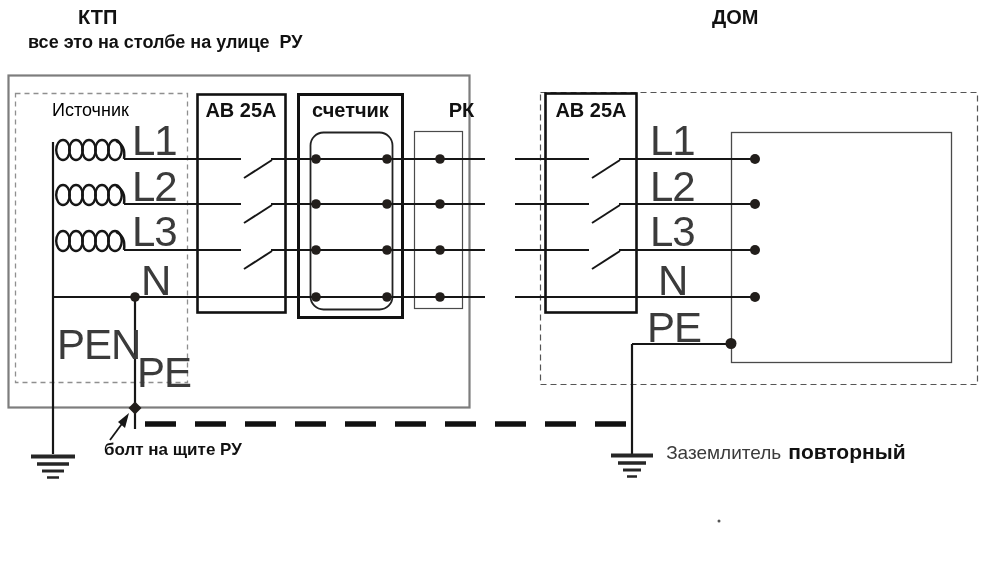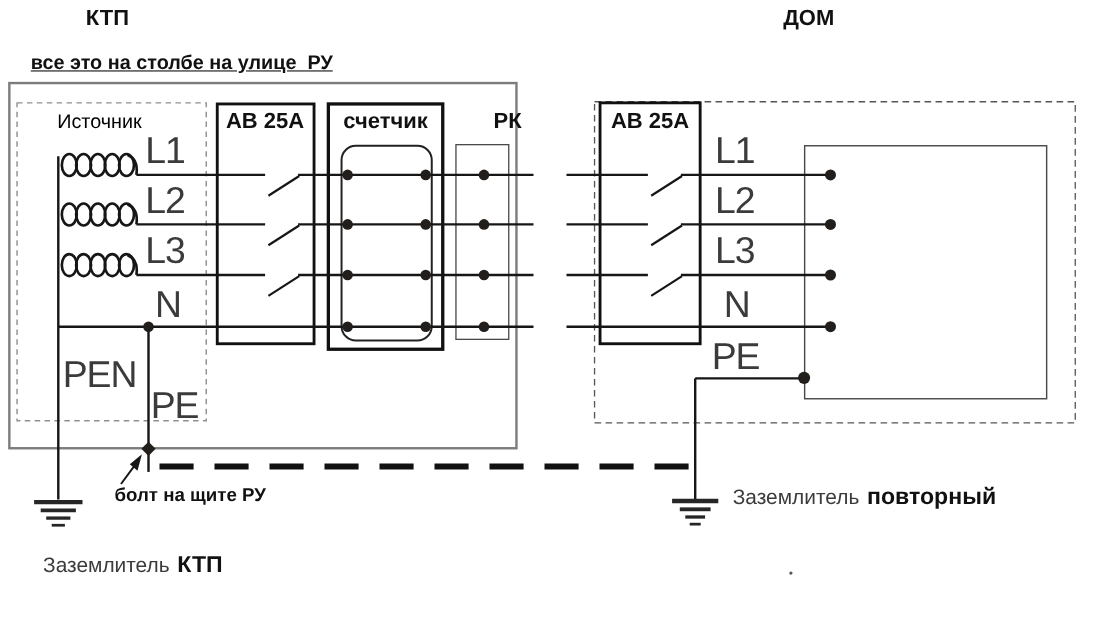--- a/index.html
+++ b/index.html
@@ -5,21 +5,21 @@
   html,body{margin:0;padding:0;background:#ffffff;}
   #canvas{
     position:relative;width:994px;height:571px;background:#ffffff;
     font-family:"Liberation Sans",sans-serif;overflow:hidden;
   }
   .abs{position:absolute;line-height:1;}
   .title{font-size:20px;font-weight:bold;color:#111;}
   .note{font-size:18px;font-weight:bold;color:#111;white-space:pre;}
   .block-label{font-size:20px;font-weight:bold;color:#111;text-align:center;}
   .block-label-plain{font-size:18px;color:#000000;}
-  .cond-label{font-size:34px;color:#3b3b3b;letter-spacing:-1px;white-space:pre;}
+  .cond-label{font-size:42px;color:#3b3b3b;letter-spacing:-1px;white-space:pre;}
   .small-note{font-size:17px;font-weight:bold;color:#111;white-space:pre;}
   .ground-label{font-size:19px;color:#3b3b3b;white-space:pre;}
   .ground-label .prefix{margin-right:7px;text-align:center;}
   .ground-label .emph{font-size:21px;font-weight:bold;color:#111;}
   svg{position:absolute;left:0;top:0;}
 </style>
 </head>
 <body>
 
 <div id="canvas">
@@ -156,21 +156,21 @@
       <line x1="110" y1="440" x2="124" y2="421" stroke="#161616" stroke-width="1.8"></line>
       <polygon points="129,413 118,422 125,428" fill="#161616"></polygon>
     </g>
 
     <circle cx="719" cy="521" r="1.5" fill="#555555"></circle>
   </svg>
 
   <div class="abs title" style="left:78px;top:7px;">КТП</div>
   <div class="abs title" style="left:672px;top:7px;margin-left:40px;">ДОМ</div>
 
-  <div class="abs note" style="left:28px;top:48px;text-decoration:underline;">все это на столбе на улице  РУ</div>
+  <div class="abs note" style="left:28px;top:33px;">все это на столбе на улице  РУ</div>
 
   <div class="abs block-label-plain" style="left:52px;top:101px;">Источник</div>
   <div class="abs block-label" style="left:197px;width:88px;top:100px;">АВ 25А</div>
   <div class="abs block-label" style="left:298px;width:105px;top:100px;text-align:center;">счетчик</div>
   <div class="abs block-label" style="left:437px;width:49px;top:100px;">РК</div>
   <div class="abs block-label" style="left:545px;width:92px;top:100px;">АВ 25А</div>
 
   <div class="abs cond-label" style="left:132px;top:120px;">L1</div>
   <div class="abs cond-label" style="left:132px;top:166px;">L2</div>
   <div class="abs cond-label" style="left:132px;top:211px;">L3</div>
@@ -179,21 +179,18 @@
   <div class="abs cond-label" style="left:137px;top:352px;">PE</div>
 
   <div class="abs cond-label" style="left:650px;top:120px;">L1</div>
   <div class="abs cond-label" style="left:650px;top:166px;">L2</div>
   <div class="abs cond-label" style="left:650px;top:211px;">L3</div>
   <div class="abs cond-label" style="left:658px;top:260px;">N</div>
   <div class="abs cond-label" style="left:647px;top:307px;">PE</div>
 
   <div class="abs small-note" style="left:104px;top:441px;">болт на щите РУ</div>
 
-  <div class="abs ground-label" style="left:18px;top:484px;">
-    <span class="prefix">Заземлитель</span><span class="emph">КТП</span>
-  </div>
 
   <div class="abs ground-label" style="left:645px;top:422px;">
     <span class="prefix">Заземлитель</span><span class="emph">повторный</span>
   </div>
 
 </div>
 
 </body></html>

